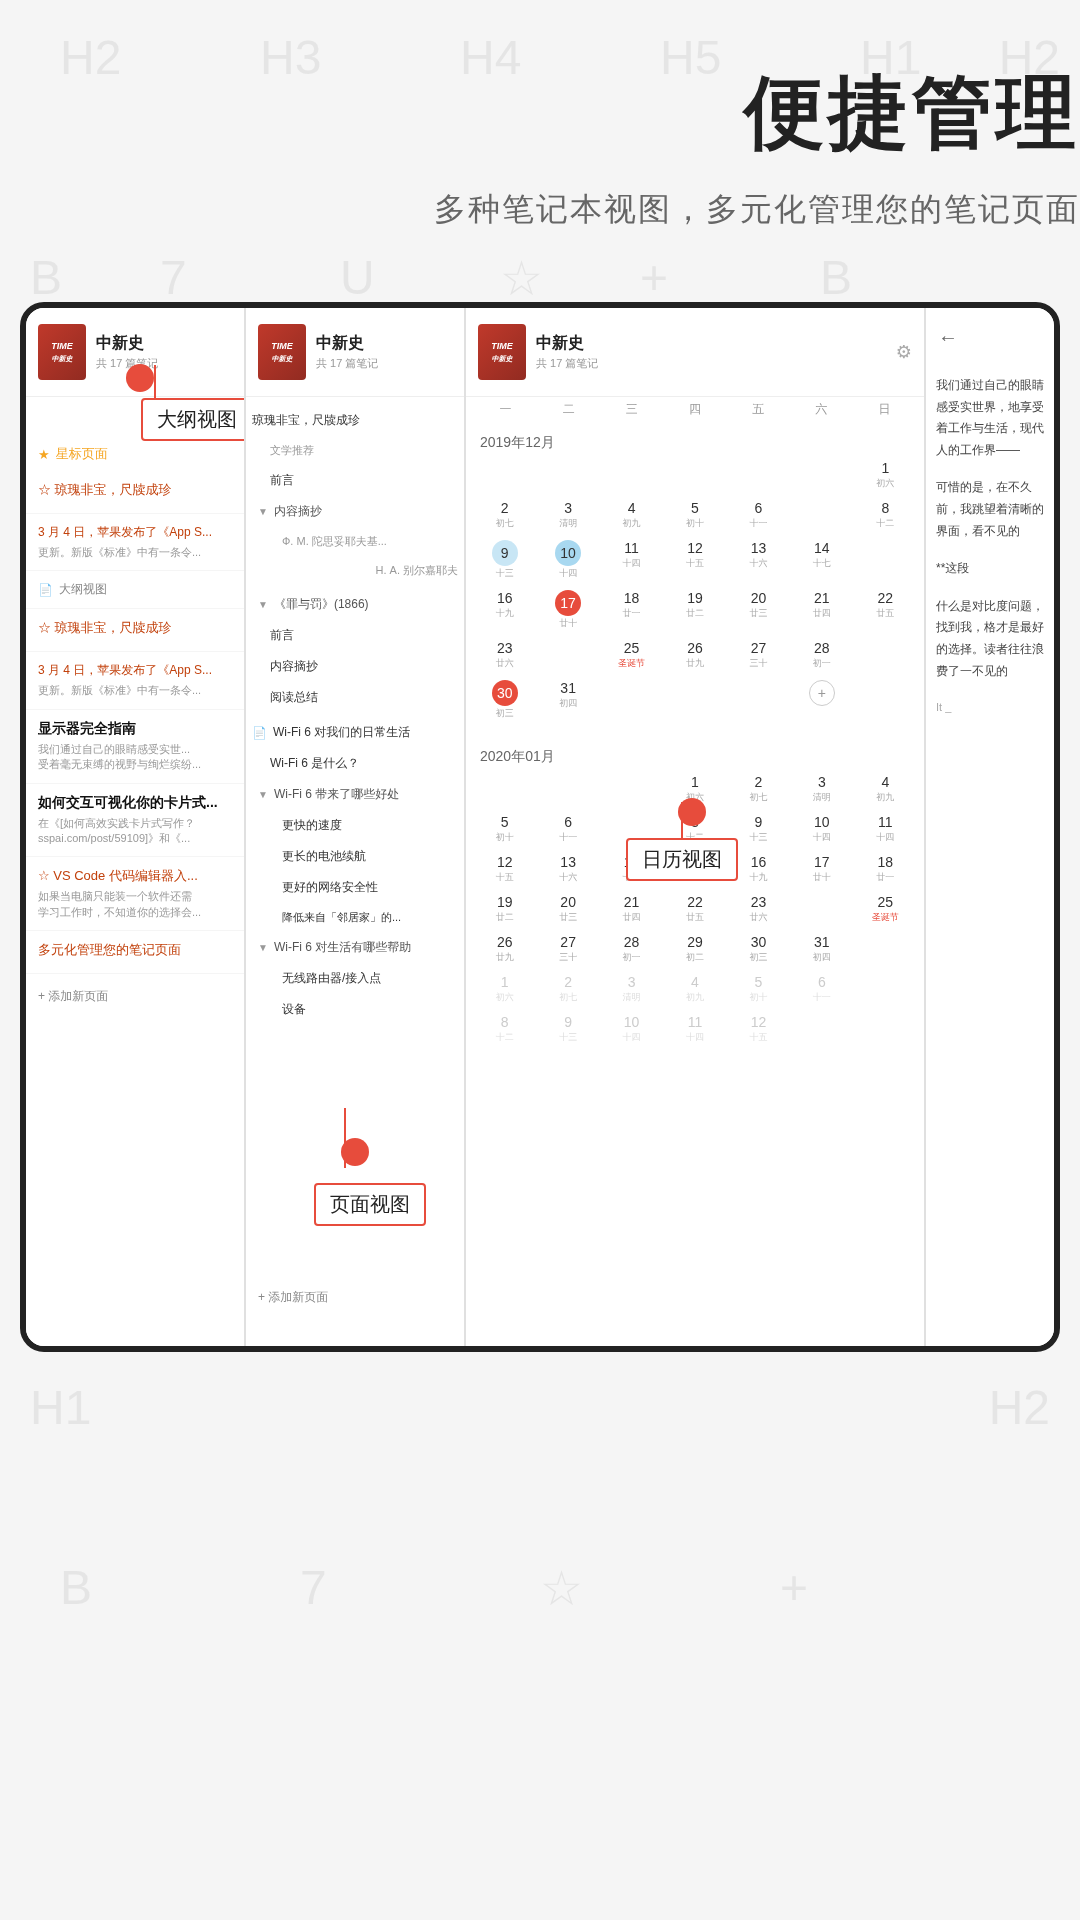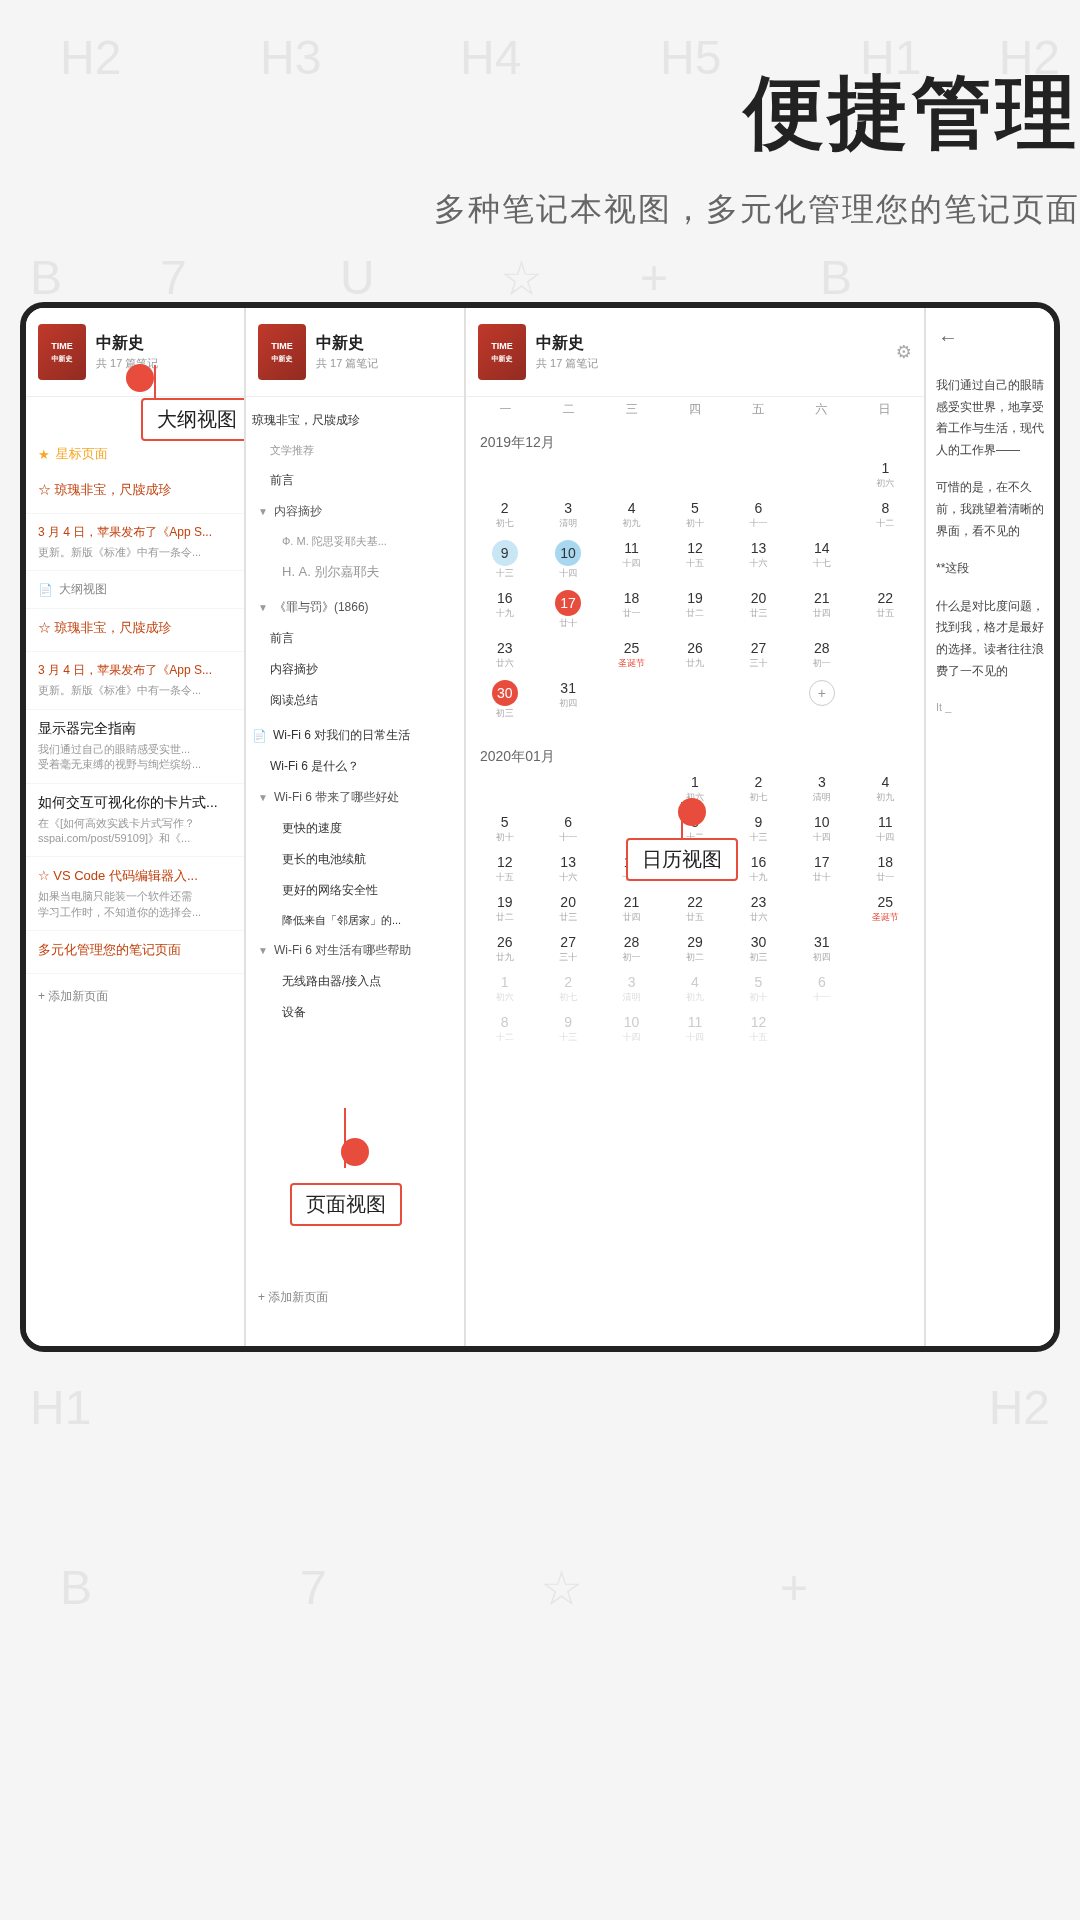--- a/index.html
+++ b/index.html
@@ -108,20 +108,21 @@
       margin-right: 10px;
       flex-shrink: 0;
       position: relative;
       overflow: hidden;
       display: flex;
       align-items: center;
       justify-content: center;
     }
     .time-cover {
       background: linear-gradient(135deg, #c0392b, #922b21);
+      font-style: italic;
     }
     .notebook-info h3 {
       font-size: 16px;
       font-weight: 600;
       color: #222;
     }
     .notebook-info p {
       font-size: 11px;
       color: #999;
       margin-top: 2px;
@@ -150,21 +151,21 @@
       font-size: 11px;
       color: #999;
       line-height: 1.4;
       overflow: hidden;
       display: -webkit-box;
       -webkit-line-clamp: 2;
       -webkit-box-orient: vertical;
     }
     .list-item-bold-title {
       font-size: 14px;
-      font-weight: 400;
+      font-weight: 700;
       color: #111;
       margin-bottom: 4px;
     }
     .all-pages {
       padding: 10px 12px;
       font-size: 12px;
       color: #888;
       border-bottom: 1px solid #f5f5f5;
       display: flex;
       align-items: center;
@@ -432,21 +433,21 @@
     </div>
 
     <div style="padding-top: 8px;">
       <div class="outline-item" style="font-weight:500;">琼瑰非宝，尺牍成珍</div>
       <div class="outline-item indent-1" style="color:#999; font-size:11px;">文学推荐</div>
       <div class="outline-item indent-1">前言</div>
       <div class="outline-expand indent-1">
         <span class="expand-arrow">▼</span>内容摘抄
       </div>
       <div class="outline-item indent-2" style="color:#999; font-size:11px;">Ф. М. 陀思妥耶夫基...</div>
-      <div class="outline-item indent-2" style="color:#999; font-size:13px;">Н. А. 别尔嘉耶夫</div>
+      <div class="outline-item indent-2" style="color:#999; font-size:11px;text-align:right;">Н. А. 别尔嘉耶夫</div>
 
       <div class="outline-expand" style="margin-top:4px;">
         <span class="expand-arrow">▼</span>《罪与罚》(1866)
       </div>
       <div class="outline-item indent-1">前言</div>
       <div class="outline-item indent-1">内容摘抄</div>
       <div class="outline-item indent-1">阅读总结</div>
 
       <div class="outline-item" style="display:flex; align-items:center; margin-top:4px;">
         <span class="file-icon">📄</span>Wi-Fi 6 对我们的日常生活
@@ -461,21 +462,21 @@
       <div class="outline-item indent-2" style="font-size:11px;">降低来自「邻居家」的...</div>
       <div class="outline-expand indent-1">
         <span class="expand-arrow">▼</span>Wi-Fi 6 对生活有哪些帮助
       </div>
       <div class="outline-item indent-2">无线路由器/接入点</div>
       <div class="outline-item indent-2">设备</div>
     </div>
 
     <div class="red-dot" style="bottom:180px; left:95px;"></div>
 
-    <div class="annotation-box" style="bottom:120px; left:44px; border-color:#e74c3c;">
+    <div class="annotation-box" style="bottom:120px; left:68px; border-color:#e74c3c;">
       <span>页面视图</span>
     </div>
     <div style="position:absolute; bottom:178px; left:98px; width:2px; height:60px; background:#e74c3c; z-index:15;"></div>
 
     <div class="add-page" style="position:absolute; bottom:30px; left:0; padding:10px 12px;">
       <span>+ 添加新页面</span>
     </div>
   </div>
 
   <div class="panel-calendar">

